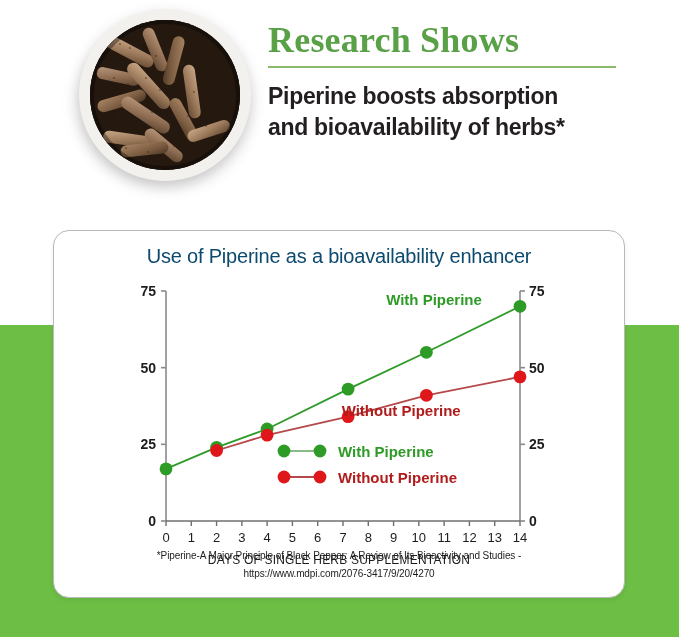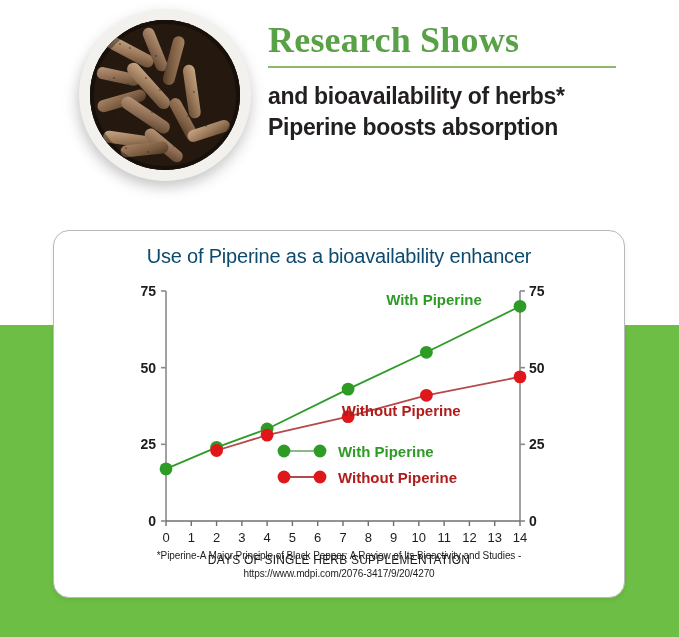--- a/index.html
+++ b/index.html
@@ -204,22 +204,22 @@
             <circle cx="75" cy="75" r="75" fill="none" stroke="#000" stroke-opacity=".35" stroke-width="8"></circle>
           </svg>
         </div>
       </div>
     </div>
 
     <div class="hero-text">
       <div class="hero-title">Research Shows</div>
       <div class="hero-rule"></div>
       <div class="hero-sub">
+        <div>Piperine boosts absorption</div>
         <div>and bioavailability of herbs*</div>
-        <div>Piperine boosts absorption</div>
       </div>
     </div>
   </div>
 
   <div class="card">
 
     <div class="chart-title">Use of Piperine as a bioavailability enhancer</div>
 
     <div class="plot">
       <svg id="chart-svg" width="572" height="290" viewBox="0 0 572 290">

